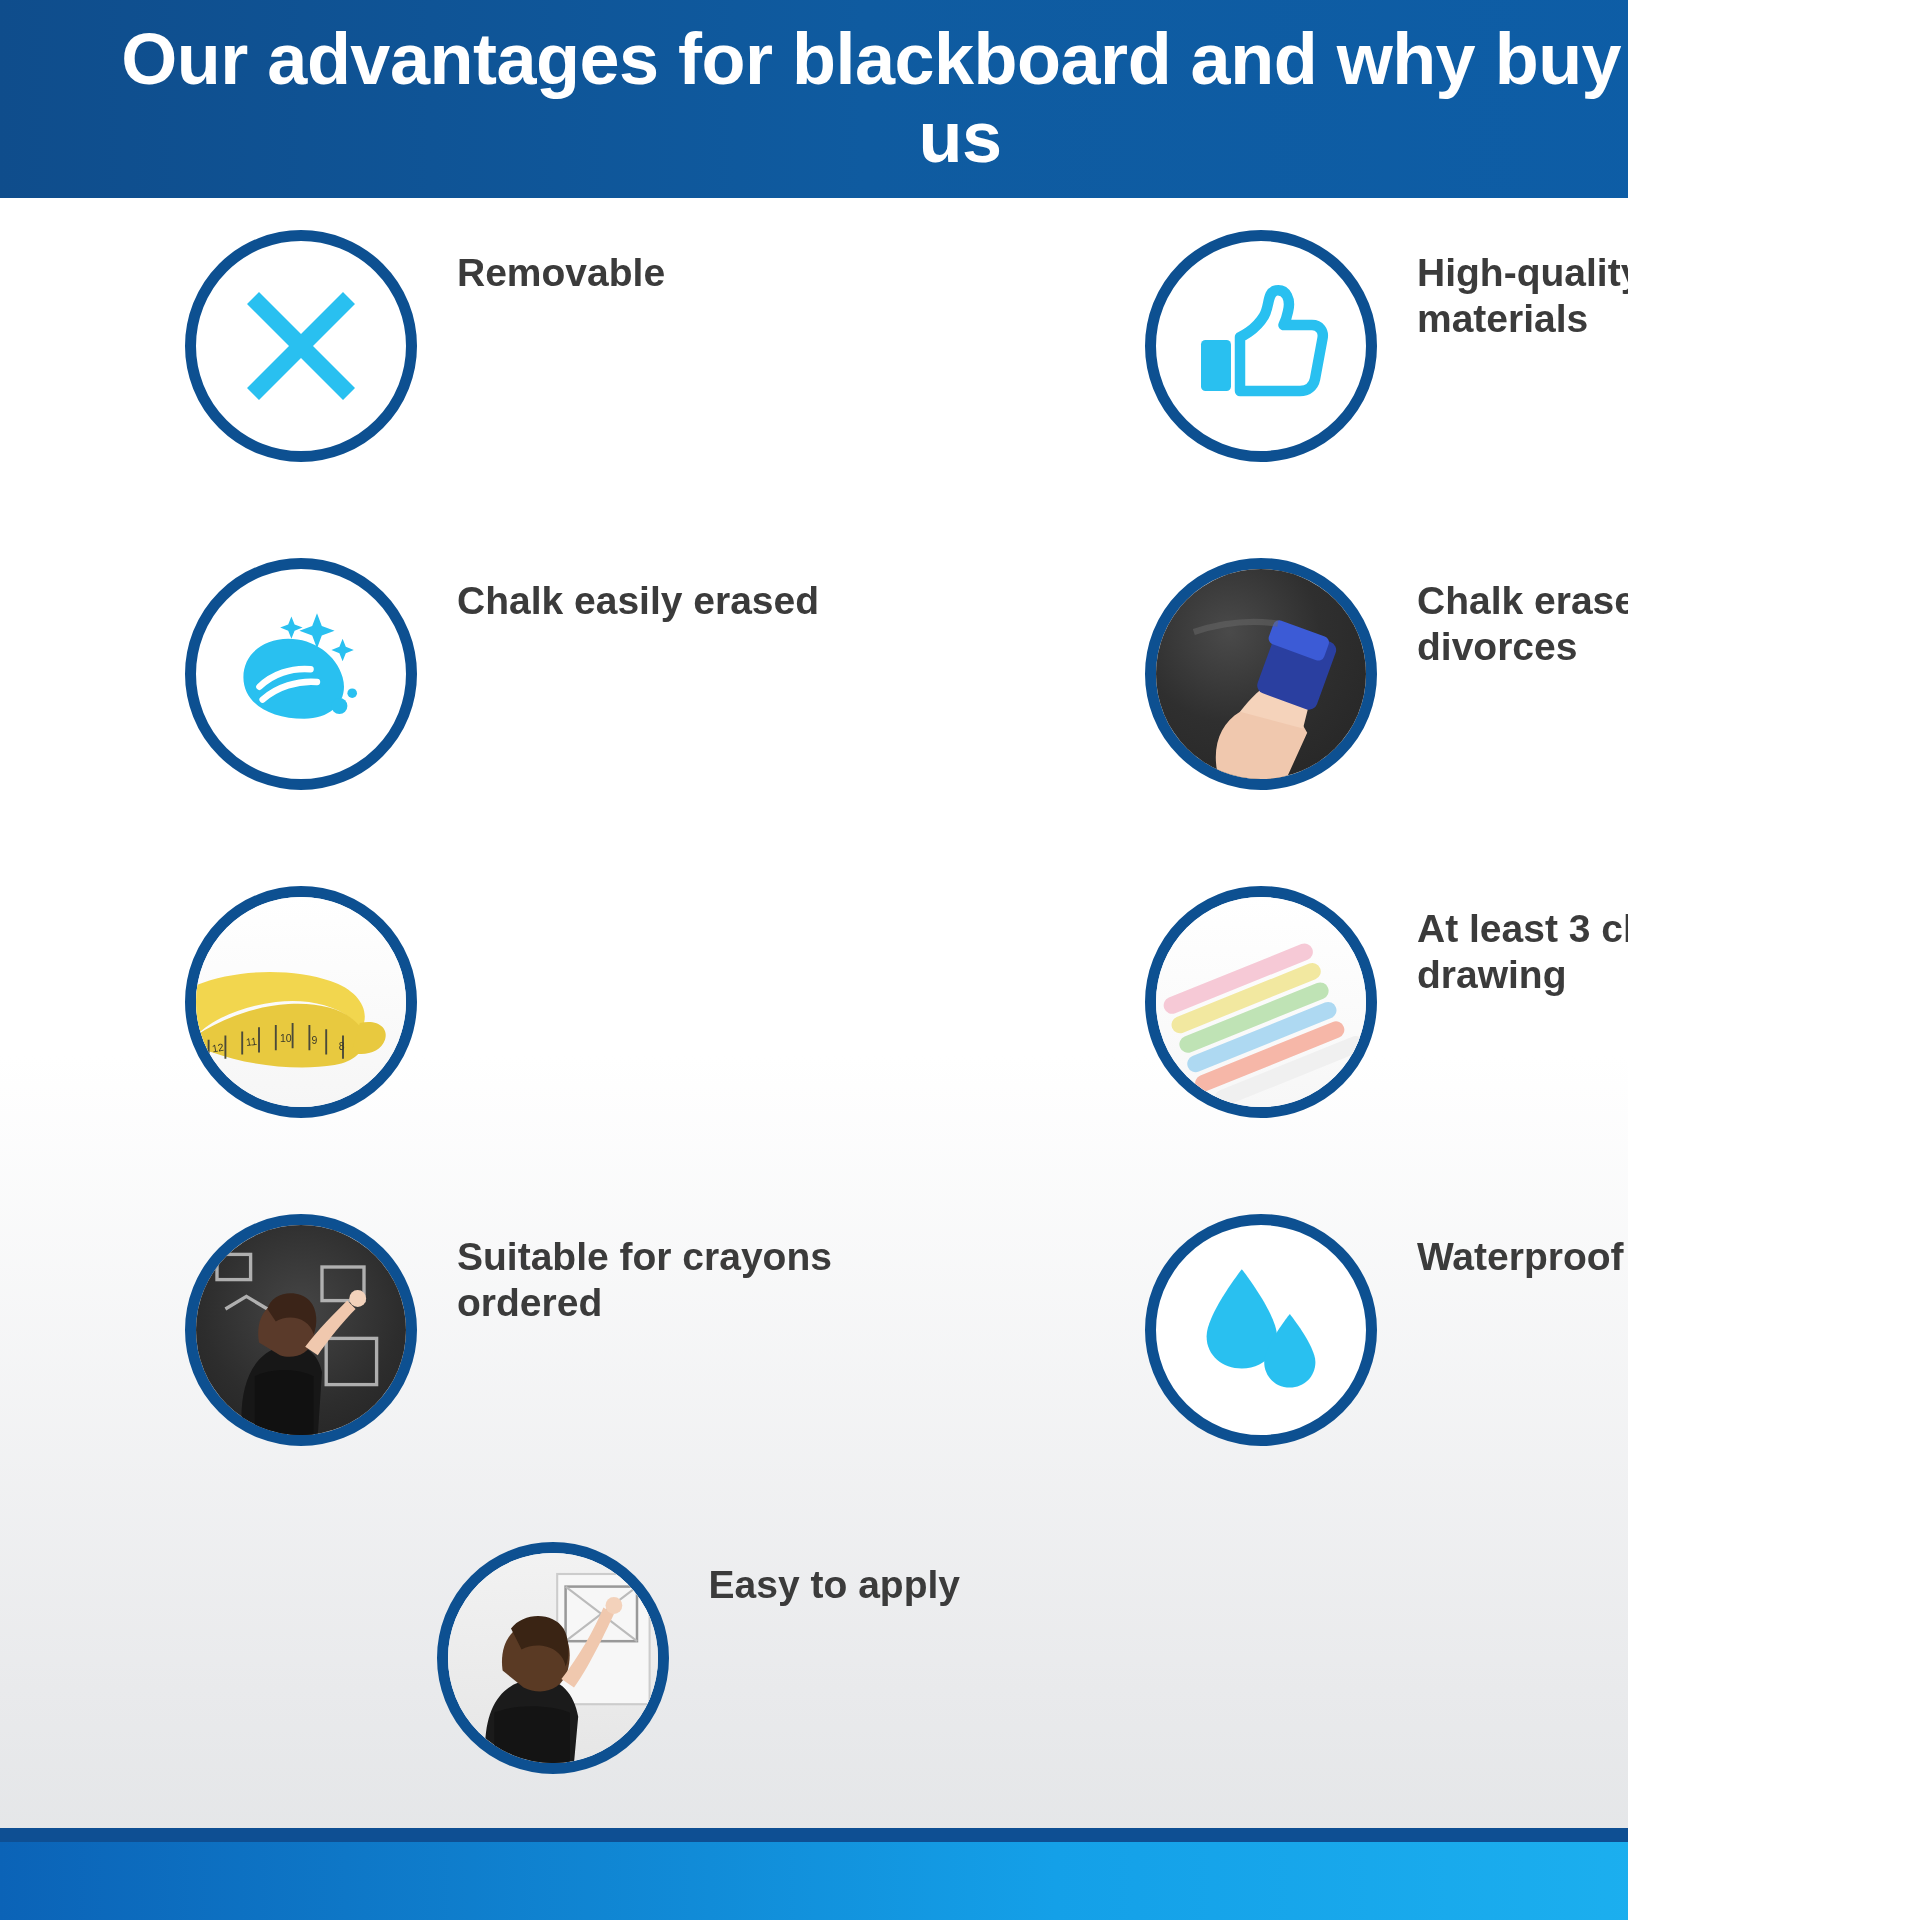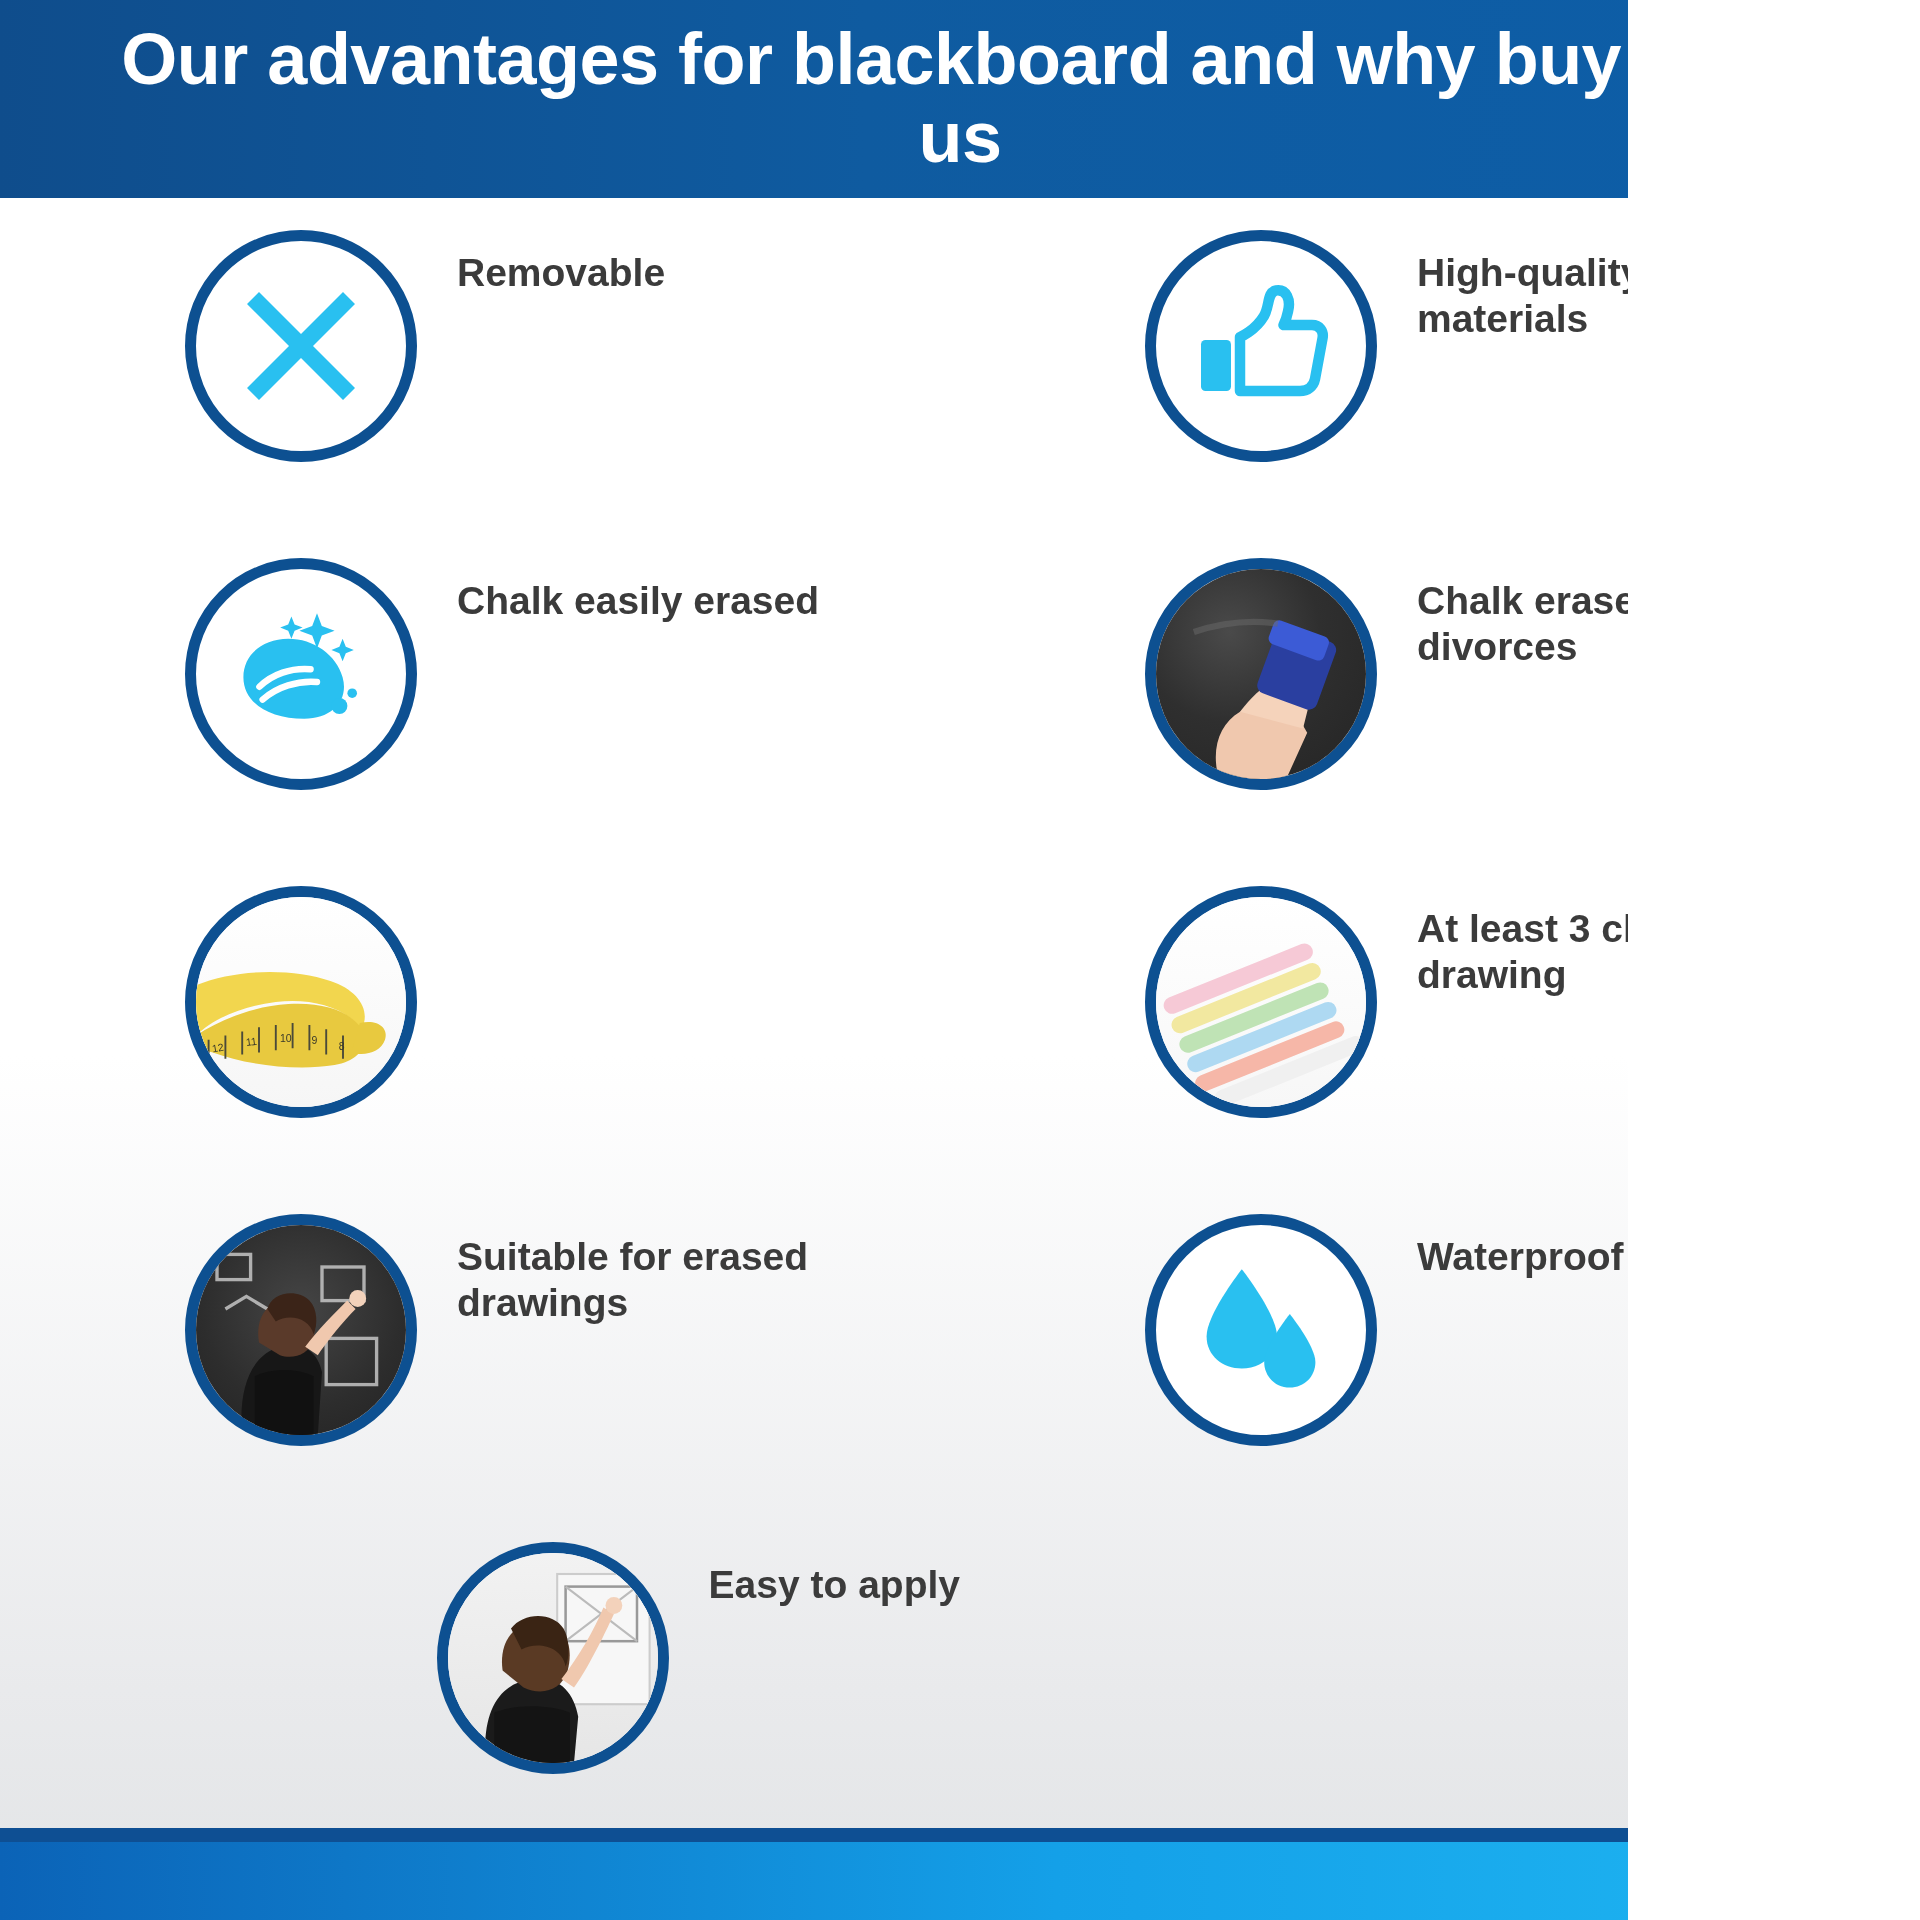--- a/index.html
+++ b/index.html
@@ -262,21 +262,21 @@
               </g>
               <path d="M22 100 C20 78 26 62 40 58 C50 55 58 60 60 70 L58 100 Z" fill="#171717"></path>
               <path d="M30 56 C28 44 34 36 44 36 C54 36 58 44 56 54 C54 62 46 64 40 62 Z" fill="#5a3a2a"></path>
               <path d="M34 40 C36 32 48 30 54 36 C58 40 58 48 56 52 C54 44 44 42 38 46 Z" fill="#3b2418"></path>
               <path d="M52 58 C58 50 66 42 72 36 L76 40 C70 46 62 56 58 62 Z" fill="#f0c8ae"></path>
               <circle cx="77" cy="35" r="4" fill="#f3d2bb"></circle>
               <path d="M28 72 C36 68 48 68 56 72 L56 100 L28 100 Z" fill="#111111"></path>
             </svg>
           </div>
         </div>
-        <div class="label">Suitable for erased drawings</div>
+        <div class="label">Suitable for crayons ordered</div>
       </div>
     </div>
 
 
     <div class="cell">
       <div class="cell-inner">
         <div class="badge">
           <svg width="160" height="160" viewBox="0 0 100 100" aria-hidden="true">
             <path d="M38 12 C38 12 16 40 16 54 C16 66 26 74 38 74 C50 74 60 66 60 54 C60 40 38 12 38 12 Z" fill="#29c0f0"></path>
             <path d="M68 40 C68 40 52 60 52 70 C52 79 59 86 68 86 C77 86 84 79 84 70 C84 60 68 40 68 40 Z" fill="#29c0f0"></path>

